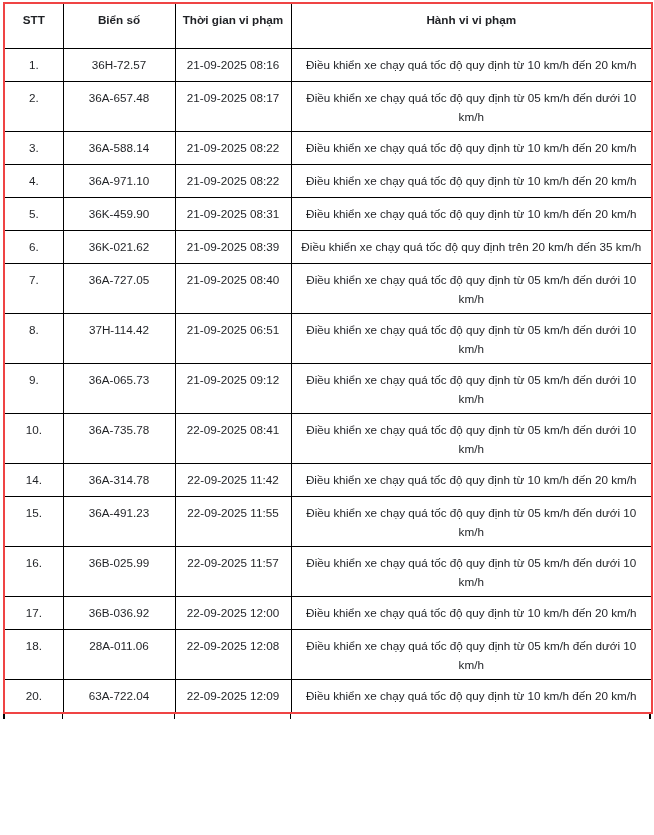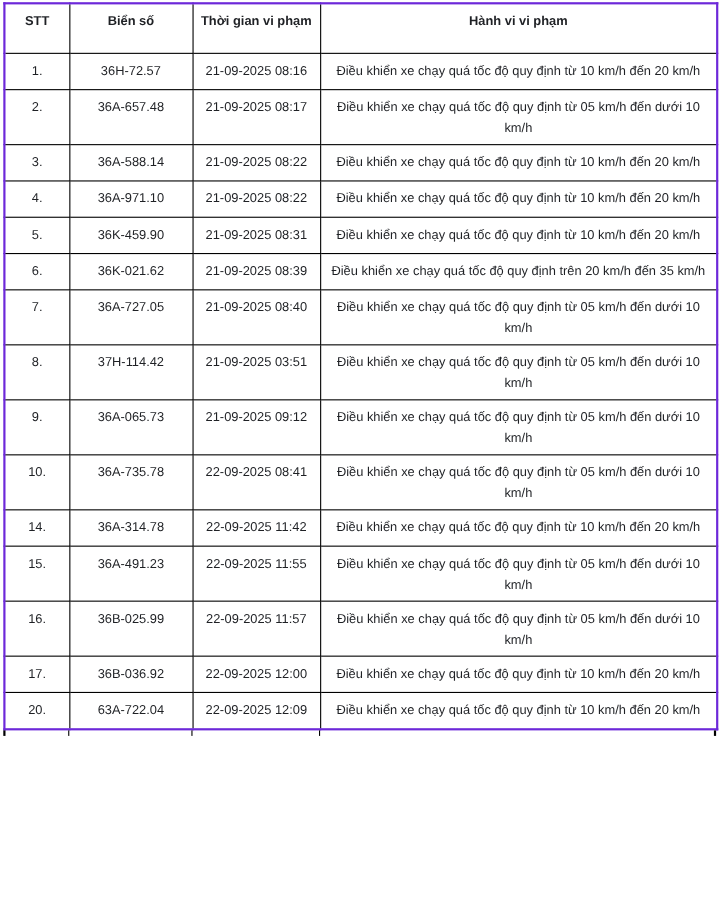--- a/index.html
+++ b/index.html
@@ -16,21 +16,21 @@
     position: relative;
     background: #ffffff;
   }
   .table-wrap {
     padding: 2px 0 0 3px;
   }
   table.violations {
     border-collapse: collapse;
     table-layout: fixed;
     width: 648px;
-    border: 2px solid #6d28d9;
+    border: 2px solid #ef4444;
   }
   table.violations th,
   table.violations td {
     border: 1px solid #000000;
     font-size: 11.7px;
     line-height: 19px;
     vertical-align: top;
     text-align: center;
     padding: 6px 3px 5px 3px;
     overflow: hidden;
@@ -128,21 +128,21 @@
           </tr>
           <tr>
             <td>7.</td>
             <td>36A-727.05</td>
             <td>21-09-2025 08:40</td>
             <td>Điều khiển xe chạy quá tốc độ quy định từ 05 km/h đến dưới 10 km/h</td>
           </tr>
           <tr>
             <td>8.</td>
             <td>37H-114.42</td>
-            <td>21-09-2025 03:51</td>
+            <td>21-09-2025 06:51</td>
             <td>Điều khiển xe chạy quá tốc độ quy định từ 05 km/h đến dưới 10 km/h</td>
           </tr>
           <tr>
             <td>9.</td>
             <td>36A-065.73</td>
             <td>21-09-2025 09:12</td>
             <td>Điều khiển xe chạy quá tốc độ quy định từ 05 km/h đến dưới 10 km/h</td>
           </tr>
           <tr>
             <td>10.</td>
@@ -166,20 +166,26 @@
             <td>16.</td>
             <td>36B-025.99</td>
             <td>22-09-2025 11:57</td>
             <td>Điều khiển xe chạy quá tốc độ quy định từ 05 km/h đến dưới 10 km/h</td>
           </tr>
           <tr>
             <td>17.</td>
             <td>36B-036.92</td>
             <td>22-09-2025 12:00</td>
             <td>Điều khiển xe chạy quá tốc độ quy định từ 10 km/h đến 20 km/h</td>
+          </tr>
+          <tr>
+            <td>18.</td>
+            <td>28A-011.06</td>
+            <td>22-09-2025 12:08</td>
+            <td>Điều khiển xe chạy quá tốc độ quy định từ 05 km/h đến dưới 10 km/h</td>
           </tr>
           <tr>
             <td>20.</td>
             <td>63A-722.04</td>
             <td>22-09-2025 12:09</td>
             <td>Điều khiển xe chạy quá tốc độ quy định từ 10 km/h đến 20 km/h</td>
           </tr>
         </tbody>
     </table>
   </div>

